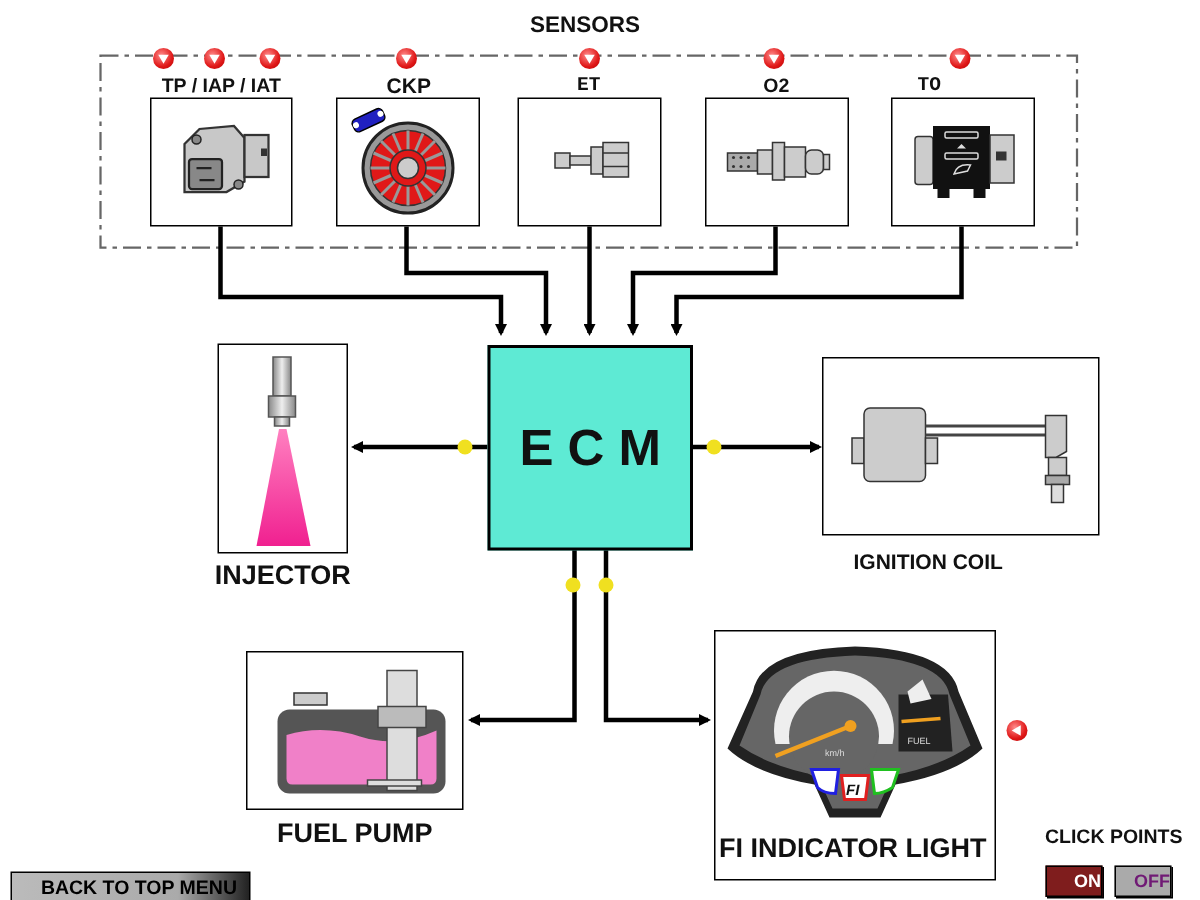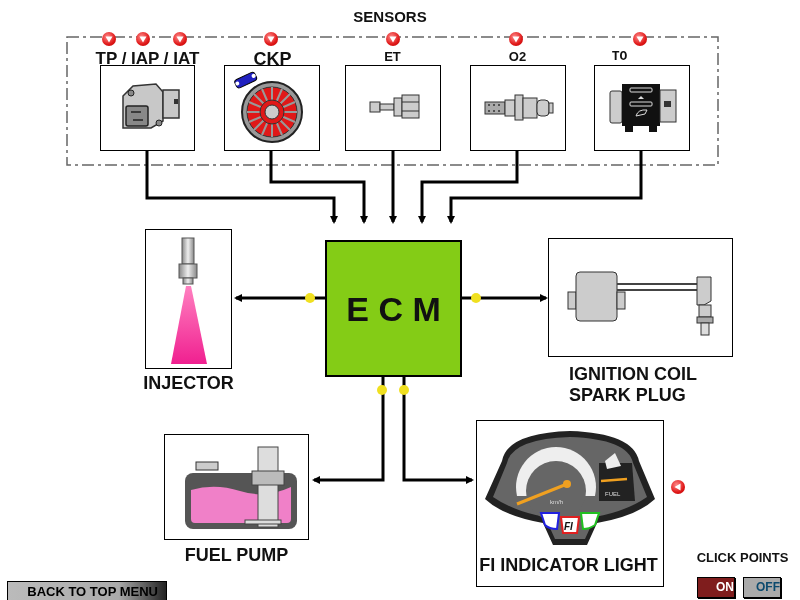--- a/index.html
+++ b/index.html
@@ -86,23 +86,23 @@
     <svg width="14" height="14">
       <path d="M3.5,4.5 L10.5,4.5 L7,10.5z" fill="#fff"></path>
     </svg>
   </div>
 <div class="cp" style="left:671px;top:480px;">
     <svg width="14" height="14">
       <path d="M9.5,3.5 L9.5,10.5 L3.5,7z" fill="#fff"></path>
     </svg>
   </div>
 
-<div class="lbl" style="left:90px;top:49px;width:115px;font-size:17px;">TP / IAP / IAT</div>
-<div class="lbl" style="left:225px;top:49px;width:95px;font-size:18px;">CKP</div>
-<div class="lbl" style="left:345px;top:49px;width:95px;font-size:13px;">ET</div>
+<div class="lbl" style="left:90px;top:49px;width:115px;font-size:13px;">TP / IAP / IAT</div>
+<div class="lbl" style="left:225px;top:49px;width:95px;font-size:14px;">CKP</div>
+<div class="lbl" style="left:345px;top:49px;width:95px;font-size:13px;font-family:Liberation Mono, monospace;">ET</div>
 <div class="lbl" style="left:470px;top:49px;width:95px;font-size:13px;">O2</div>
 <div class="lbl" style="left:572px;top:49px;width:95px;font-size:13px;font-family:Liberation Mono, monospace;">TO</div>
 
 <div class="box" style="left:100px;top:65px;width:95px;height:86px;">
   <svg width="93" height="84">
     <path d="M22,30 L32,20 L55,18 L62,26 L62,55 L50,62 L22,62 Z" fill="#c8c8c8" stroke="#333" stroke-width="1.5"></path>
     <rect x="62" y="24" width="16" height="28" fill="#c8c8c8" stroke="#333" stroke-width="1.5"></rect>
     <rect x="25" y="40" width="22" height="20" rx="2" fill="#888" stroke="#222" stroke-width="1.5"></rect>
     <path d="M30,46 H40 M32,54 H42" stroke="#222" stroke-width="1.5"></path>
     <circle cx="30" cy="27" r="3" fill="#888" stroke="#222"></circle>
@@ -169,21 +169,21 @@
       <rect x="54" y="60" width="8" height="6" fill="#111"></rect>
     <rect x="35" y="22" width="22" height="4" rx="1" fill="#111" stroke="#ddd"></rect>
     <rect x="35" y="36" width="22" height="4" rx="1" fill="#111" stroke="#ddd"></rect>
     <path d="M46,30 L43,33 H49z" fill="#ddd"></path>
     <path d="M41,50 Q43,43 52,44 L50,48 Z" fill="none" stroke="#ddd"></path>
     <rect x="65" y="24" width="16" height="32" fill="#ccc" stroke="#333"></rect>
     <rect x="69" y="35" width="7" height="6" fill="#333"></rect>
   </svg>
 </div>
 
-<div class="box" style="left:325px;top:240px;width:137px;height:137px;background:#84cc16;border:2px solid #000;">
+<div class="box" style="left:325px;top:230px;width:137px;height:137px;background:#5eead4;border:2px solid #000;">
   <div class="lbl" style="left:0;top:48px;width:133px;font-size:34px;">E C M</div>
 </div>
 
 <div class="box" style="left:145px;top:229px;width:87px;height:140px;">
   <svg width="85" height="138">
     <defs>
       <linearGradient id="metal" x1="0" x2="1">
           <stop offset="0" stop-color="#888"></stop>
           <stop offset="0.5" stop-color="#eee"></stop>
           <stop offset="1" stop-color="#888"></stop>
@@ -207,23 +207,22 @@
     <rect x="27" y="33" width="41" height="49" rx="4" fill="#ccc" stroke="#333"></rect>
     <rect x="68" y="53" width="8" height="17" fill="#ccc" stroke="#333"></rect>
     <line x1="68" y1="45" x2="148" y2="45" stroke="#444" stroke-width="2"></line>
     <line x1="68" y1="51" x2="148" y2="51" stroke="#444" stroke-width="2"></line>
     <path d="M148,38 H162 V62 L155,66 H148 Z" fill="#ccc" stroke="#333"></path>
     <rect x="150" y="66" width="12" height="12" fill="#ccc" stroke="#333"></rect>
     <rect x="148" y="78" width="16" height="6" fill="#aaa" stroke="#333"></rect>
     <rect x="152" y="84" width="8" height="12" fill="#ddd" stroke="#333"></rect>
   </svg>
 </div>
-<div class="lbl" style="left:555px;top:364px;width:180px;font-size:18px;text-align:left;padding-left:14px;box-sizing:border-box;line-height:21px;">
+<div class="lbl" style="left:555px;top:364px;width:180px;font-size:14px;text-align:left;padding-left:14px;box-sizing:border-box;line-height:21px;">
   <div>IGNITION COIL</div>
-  <div>SPARK PLUG</div>
 </div>
 
 <div class="box" style="left:164px;top:434px;width:145px;height:106px;">
   <svg width="143" height="104">
     <rect x="31" y="27" width="22" height="8" fill="#ccc" stroke="#333"></rect>
     <rect x="20" y="38" width="112" height="56" rx="8" fill="#555"></rect>
     <path d="M26,55 Q50,48 75,56 T126,52 V84 Q126,88 122,88 H30 Q26,88 26,84 Z" fill="#f080c8"></path>
     <rect x="93" y="12" width="20" height="80" fill="#ddd" stroke="#444"></rect>
     <rect x="87" y="36" width="32" height="14" fill="#bbb" stroke="#444"></rect>
     <rect x="80" y="85" width="36" height="4" fill="#ddd" stroke="#444"></rect>
@@ -249,13 +248,13 @@
     <text x="87" y="109" font-size="10" font-style="italic" font-weight="bold" fill="#111" font-family="Liberation Sans, sans-serif">FI</text>
     <path d="M104,92 H122 L118,104 Q112,108 106,108 Z" fill="#fff" stroke="#20c020" stroke-width="2"></path>
   </svg>
 </div>
 <div class="lbl" style="left:456px;top:555px;width:225px;font-size:18px;">FI INDICATOR LIGHT</div>
 
 <div class="btn" style="left:7px;top:569px;width:160px;height:22px;border:1px solid #000;background:linear-gradient(to right,#bbb 0%,#aaa 70%,#222 100%);font-size:13px;line-height:20px;padding-right:8px;">BACK TO TOP MENU</div>
 
 <div class="lbl" style="left:690px;top:550px;width:105px;font-size:13px;">CLICK POINTS</div>
 <div class="btn" style="left:697px;top:565px;width:38px;height:21px;background:#7f1d1d;color:#fff;border:1px solid #000;font-size:12px;line-height:19px;box-shadow:1px 1px 0 #000;">ON</div>
-<div class="btn" style="left:743px;top:565px;width:38px;height:21px;background:#aaa;color:#0c4a6e;border:1px solid #000;font-size:12px;line-height:19px;box-shadow:1px 1px 0 #000;">OFF</div>
+<div class="btn" style="left:743px;top:565px;width:38px;height:21px;background:#aaa;color:#701a75;border:1px solid #000;font-size:12px;line-height:19px;box-shadow:1px 1px 0 #000;">OFF</div>
 
 </body></html>

